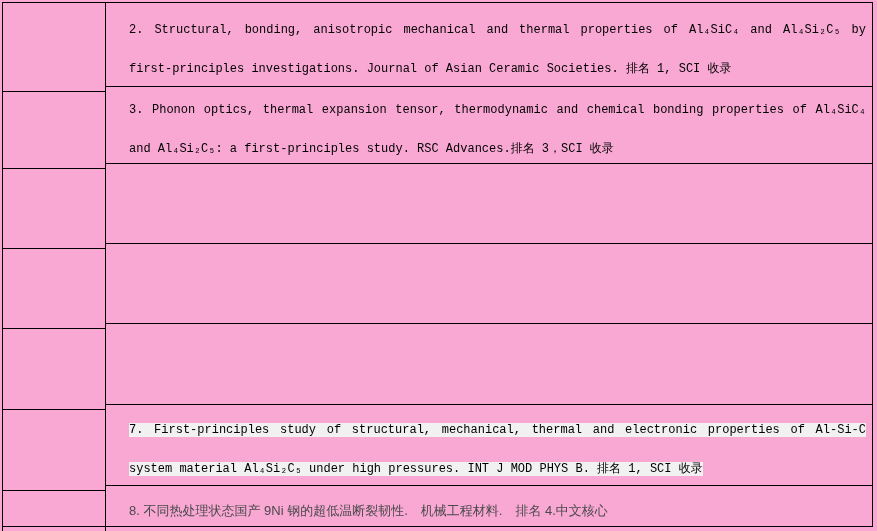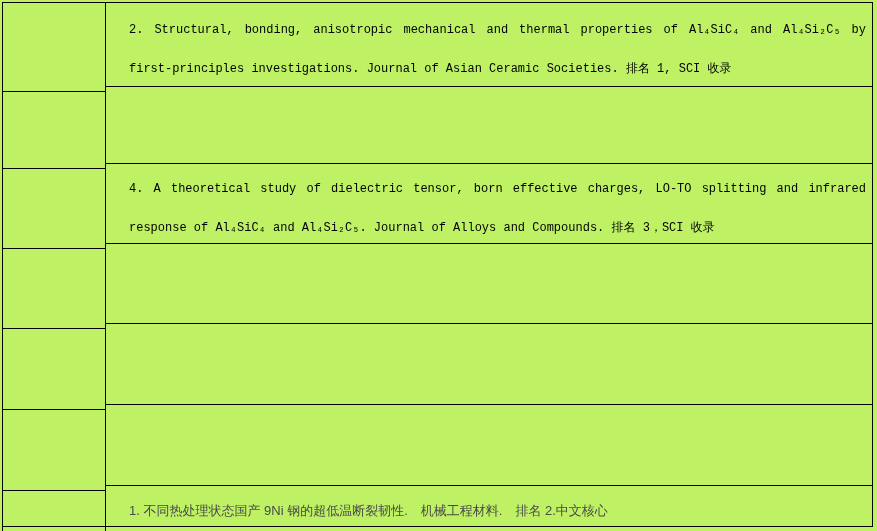--- a/index.html
+++ b/index.html
@@ -1,19 +1,19 @@
 <!DOCTYPE html>
 <html><head>
 <meta charset="utf-8">
 <style>
   html,body{margin:0;padding:0;background:#ffffff;}
   .page{
     position:relative;
     width:877px;height:531px;
-    background:#bef264;
+    background:#f9a8d4;
     overflow:hidden;
     font-family:"Liberation Mono","DejaVu Sans Mono",monospace;
   }
   
   .vline{position:absolute;width:1px;background:#000;}
   .v-left{left:2px;top:2px;height:529px;}
   .v-div{left:105px;top:2px;height:529px;}
   .v-right{left:872px;top:2px;height:525px;}
   .hline{position:absolute;height:1px;background:#000;}
   .h-top{left:2px;width:871px;top:2px;}
@@ -83,20 +83,23 @@
   <div class="left-cell lc1"></div>
   <div class="left-cell lc2"></div>
   <div class="left-cell lc3"></div>
   <div class="left-cell lc4"></div>
   <div class="left-cell lc5"></div>
   <div class="left-cell lc6"></div>
 
   <div class="right-cell r0">
     <p class="pub-text"><span>2. Structural, bonding, anisotropic mechanical and thermal properties of Al₄SiC₄ and Al₄Si₂C₅ by first-principles investigations. Journal of Asian Ceramic Societies. 排名 1, SCI 收录</span></p>
   </div>
-  <div class="right-cell r2">
-    <p class="pub-text"><span>4. A theoretical study of dielectric tensor, born effective charges, LO-TO splitting and infrared response of Al₄SiC₄ and Al₄Si₂C₅. Journal of Alloys and Compounds. 排名 3，SCI 收录</span></p>
+  <div class="right-cell r1">
+    <p class="pub-text"><span>3. Phonon optics, thermal expansion tensor, thermodynamic and chemical bonding properties of Al₄SiC₄ and Al₄Si₂C₅: a first-principles study. RSC Advances.排名 3，SCI 收录</span></p>
+  </div>
+  <div class="right-cell r5">
+    <p class="pub-text"><span class="hl">7. First-principles study of structural, mechanical, thermal and electronic properties of Al-Si-C system material Al₄Si₂C₅ under high pressures. INT J MOD PHYS B. 排名 1, SCI 收录</span></p>
   </div>
   <div class="right-cell r6">
-    <p class="pub-text cn"><span>1. 不同热处理状态国产 9Ni 钢的超低温断裂韧性.　机械工程材料.　排名 2.中文核心</span></p>
+    <p class="pub-text cn"><span>8. 不同热处理状态国产 9Ni 钢的超低温断裂韧性.　机械工程材料.　排名 4.中文核心</span></p>
   </div>
 
 </div>
 
 </body></html>

